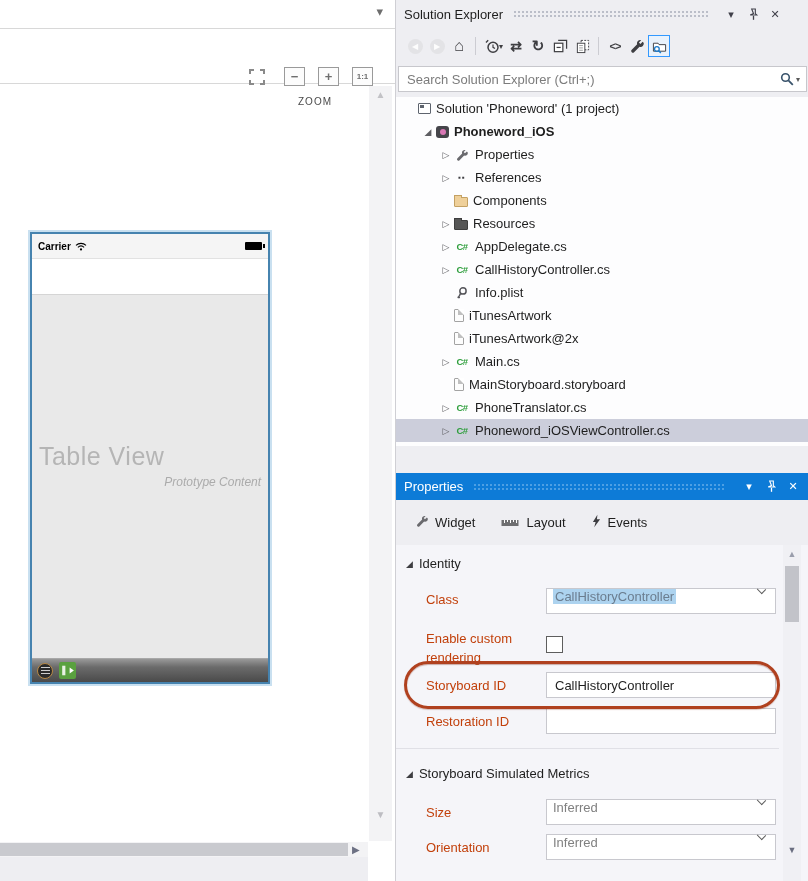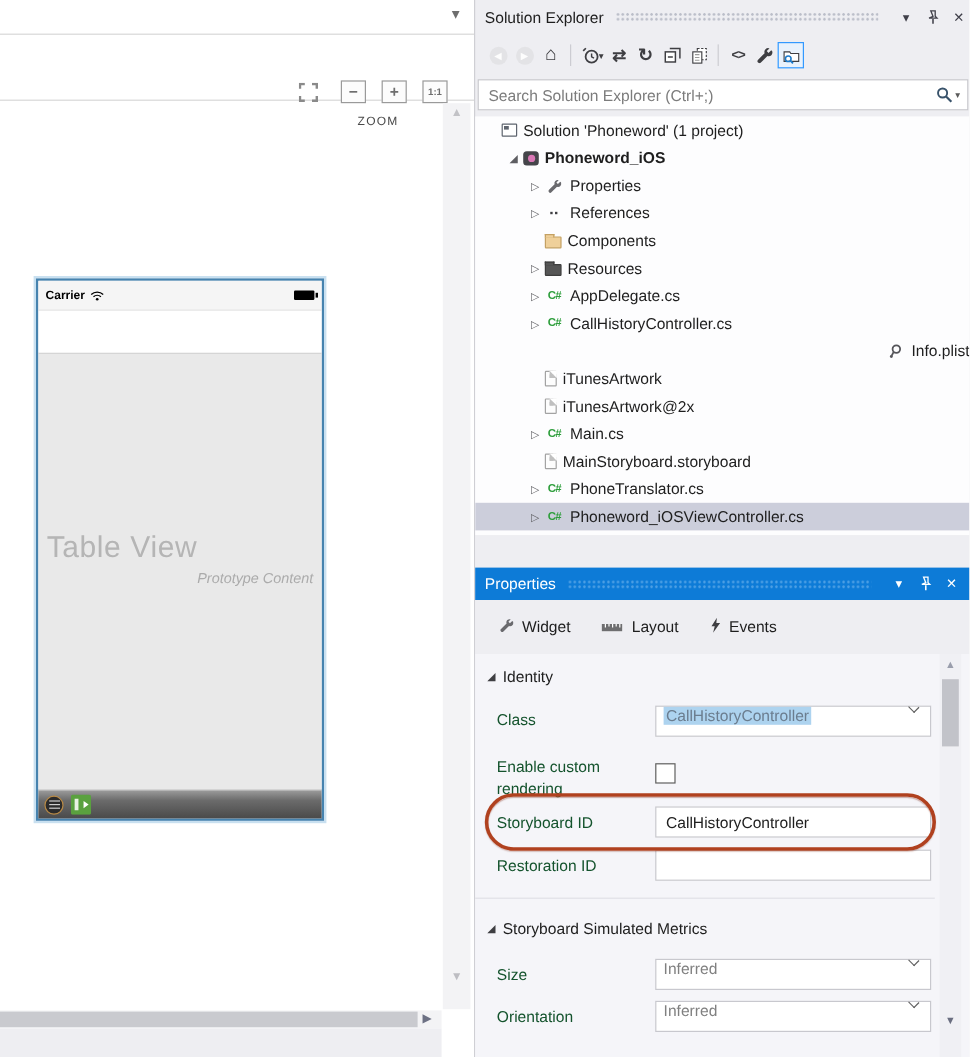--- a/index.html
+++ b/index.html
@@ -39,21 +39,21 @@
   .lp-vscroll .arr-dn { position:absolute; top:723px; left:0; width:100%; text-align:center; color:#BDBDC2; font-size:10px; }
   .lp-hscroll { position:absolute; left:0; top:842px; width:368px; height:15px; background:#F3F3F5; }
   .lp-hthumb { position:absolute; left:0; top:1px; width:348px; height:13px; background:#C9CACF; }
   .lp-harr { position:absolute; left:352px; top:1px; color:#6D7184; font-size:10px; line-height:13px; }
   .lp-bottomstrip { position:absolute; left:0; top:857px; width:368px; height:24px; background:#EEEEF2; }
 
   
   .right-pane { position:absolute; left:395px; top:0; width:413px; height:881px; background:#EEEEF2; border-left:1px solid #CFCFD4; }
 
   
-  .se-header { position:absolute; left:0; top:0; width:100%; height:28px; display:flex; align-items:center; padding:0 0 0 8px; }
+  .se-header { position:absolute; left:0; top:0; width:100%; height:28px; display:flex; align-items:center; padding:0 24px 0 8px; }
   .pane-title { font-size:13px; color:#1E1E1E; white-space:nowrap; }
   .grip { flex:1; height:8px; margin:0 10px; background-image:radial-gradient(circle, #BBBEC9 1px, transparent 1.2px); background-size:4px 4px; }
   .hbtn { width:18px; height:18px; display:flex; align-items:center; justify-content:center; color:#40404A; font-size:11px; margin-left:4px; cursor:default; }
 
   
   .se-toolbar { position:absolute; left:0; top:30px; width:100%; height:32px; display:flex; align-items:center; padding-left:8px; }
   .tbico { width:22px; height:22px; display:flex; align-items:center; justify-content:center; color:#3E3E42; font-size:14px; }
   .tbico.dis { color:#CBCBCE; }
   .navcirc { width:15px; height:15px; border-radius:50%; background:#E3E3E6; color:#FDFDFD; font-size:8px; display:flex; align-items:center; justify-content:center; }
   .tbsep { width:1px; height:18px; background:#CCCCD2; margin:0 5px; }
@@ -96,21 +96,21 @@
   .props-header .hbtn { color:#FFFFFF; }
 
   
   .props-tabs { position:absolute; left:0; top:500px; width:100%; height:45px; display:flex; align-items:center; gap:26px; padding-left:20px; background:#EEEEF2; }
   .ptab { display:flex; align-items:center; gap:7px; font-size:13px; color:#1E1E1E; cursor:default; }
 
   
   .pbody { position:absolute; left:0; top:545px; width:100%; height:336px; background:#F5F5F9; }
   .psec { position:absolute; left:10px; font-size:13px; color:#1E1E1E; display:flex; align-items:center; gap:6px; }
   .pexp { font-size:9px; color:#3E3E42; }
-  .plab { position:absolute; left:18px; font-size:13px; color:#14532d; }
+  .plab { position:absolute; left:30px; font-size:13px; color:#c2410c; }
   .combo, .tbox { position:absolute; left:150px; width:230px; height:26px; background:#FFFFFF; border:1px solid #C8C8CE; display:flex; align-items:flex-start; padding:0 6px; font-size:13px; }
   .combo-sel { background:#ADD3EF; color:#6B7D8F; padding:0 2px; }
   .combo-gray { color:#808080; }
   .combo .sp { flex:1; }
   .chev { width:7px; height:7px; border-right:1.5px solid #5E5E5E; border-bottom:1.5px solid #5E5E5E; transform:rotate(45deg) scaleY(0.9); margin:-3px 4px 0 0; flex:none; }
   input.tbox { font-family:"Liberation Sans",sans-serif; color:#1E1E1E; outline:none; padding:0 8px; display:block; }
   .checkbox { position:absolute; left:150px; width:17px; height:17px; background:#FFF; border:1px solid #5E5E5E; }
   .pdivider { position:absolute; left:0; width:383px; height:1px; background:#E0E0E6; }
   .annotation { position:absolute; left:8px; top:116px; width:376px; height:48px; border:3.5px solid #B0411F; border-radius:26px; pointer-events:none;
                 box-shadow:inset 0 1px 1px rgba(120,30,10,0.35), 0 1px 1px rgba(120,30,10,0.25); }
@@ -297,21 +297,21 @@
         <div class="trow" style="padding-left: 42px;">
           <span class="exp">▷</span>
           <span class="ic ic-csharp">C#</span>
           <span class="tlab">AppDelegate.cs</span>
         </div>
         <div class="trow" style="padding-left: 42px;">
           <span class="exp">▷</span>
           <span class="ic ic-csharp">C#</span>
           <span class="tlab">CallHistoryController.cs</span>
         </div>
-        <div class="trow" style="padding-left: 42px; justify-content: flex-end;">
+        <div class="trow" style="padding-left: 42px;">
           <span class="exp"></span>
           <span class="ic ic-plist">
             <svg width="13" height="13" viewBox="0 0 14 14">
               <circle cx="7.5" cy="5.3" r="3.4" fill="none" stroke="#55555A" stroke-width="1.6"></circle>
               <path d="M5 8l-1.6 3" stroke="#55555A" stroke-width="1.6"></path>
               <circle cx="3" cy="12" r="1.3" fill="#55555A"></circle>
             </svg>
           </span>
           <span class="tlab">Info.plist</span>
         </div>

